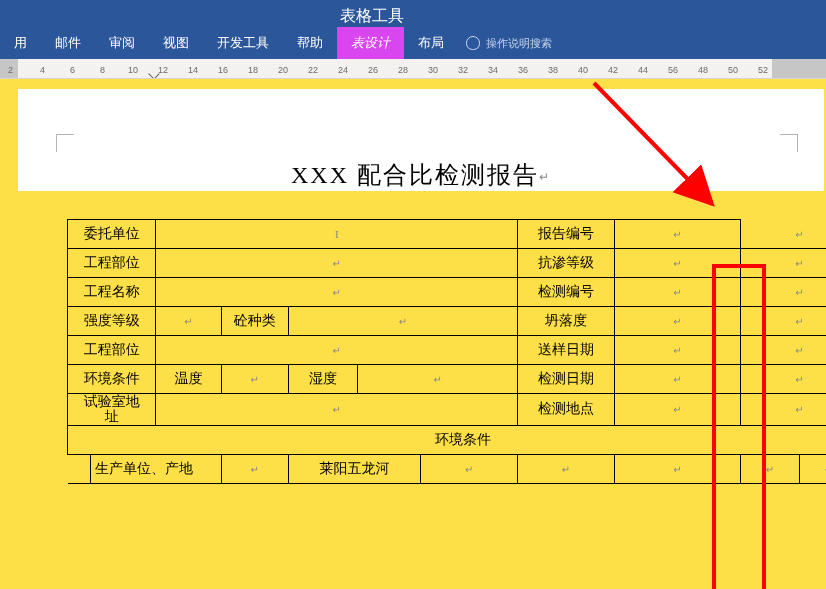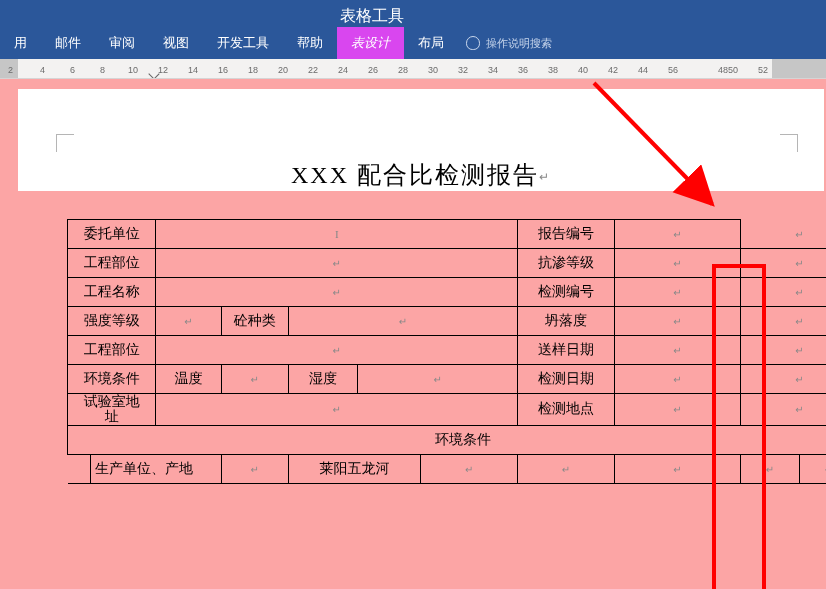--- a/index.html
+++ b/index.html
@@ -102,21 +102,21 @@
     height: 8px;
     border: 1px solid #666;
     border-top: none;
     border-right: none;
     transform: rotate(-45deg);
     left: 150px;
   }
   
   .doc-area {
     position: relative;
-    background: #fca5a5;
+    background: #fde047;
     height: 510px;
   }
   .page {
     position: absolute;
     left: 18px;
     top: 10px;
     width: 806px;
     background: #fff;
   }
   .page-corner-tl, .page-corner-tr {
@@ -229,21 +229,21 @@
   <span class="tick-num" style="left:398px">28</span>
   <span class="tick-num" style="left:428px">30</span>
   <span class="tick-num" style="left:458px">32</span>
   <span class="tick-num" style="left:488px">34</span>
   <span class="tick-num" style="left:518px">36</span>
   <span class="tick-num" style="left:548px">38</span>
   <span class="tick-num" style="left:578px">40</span>
   <span class="tick-num" style="left:608px">42</span>
   <span class="tick-num" style="left:638px">44</span>
   <span class="tick-num" style="left:668px">56</span>
-  <span class="tick-num" style="left:718px">48</span>
+  <span class="tick-num" style="left:698px">48</span>
   <span class="tick-num" style="left:728px">50</span>
   <span class="tick-num" style="left:758px">52</span>
 </div>
 
 <div class="doc-area">
 
   <div class="page">
     <div class="page-corner-tl"></div>
     <div class="page-corner-tr"></div>
 

